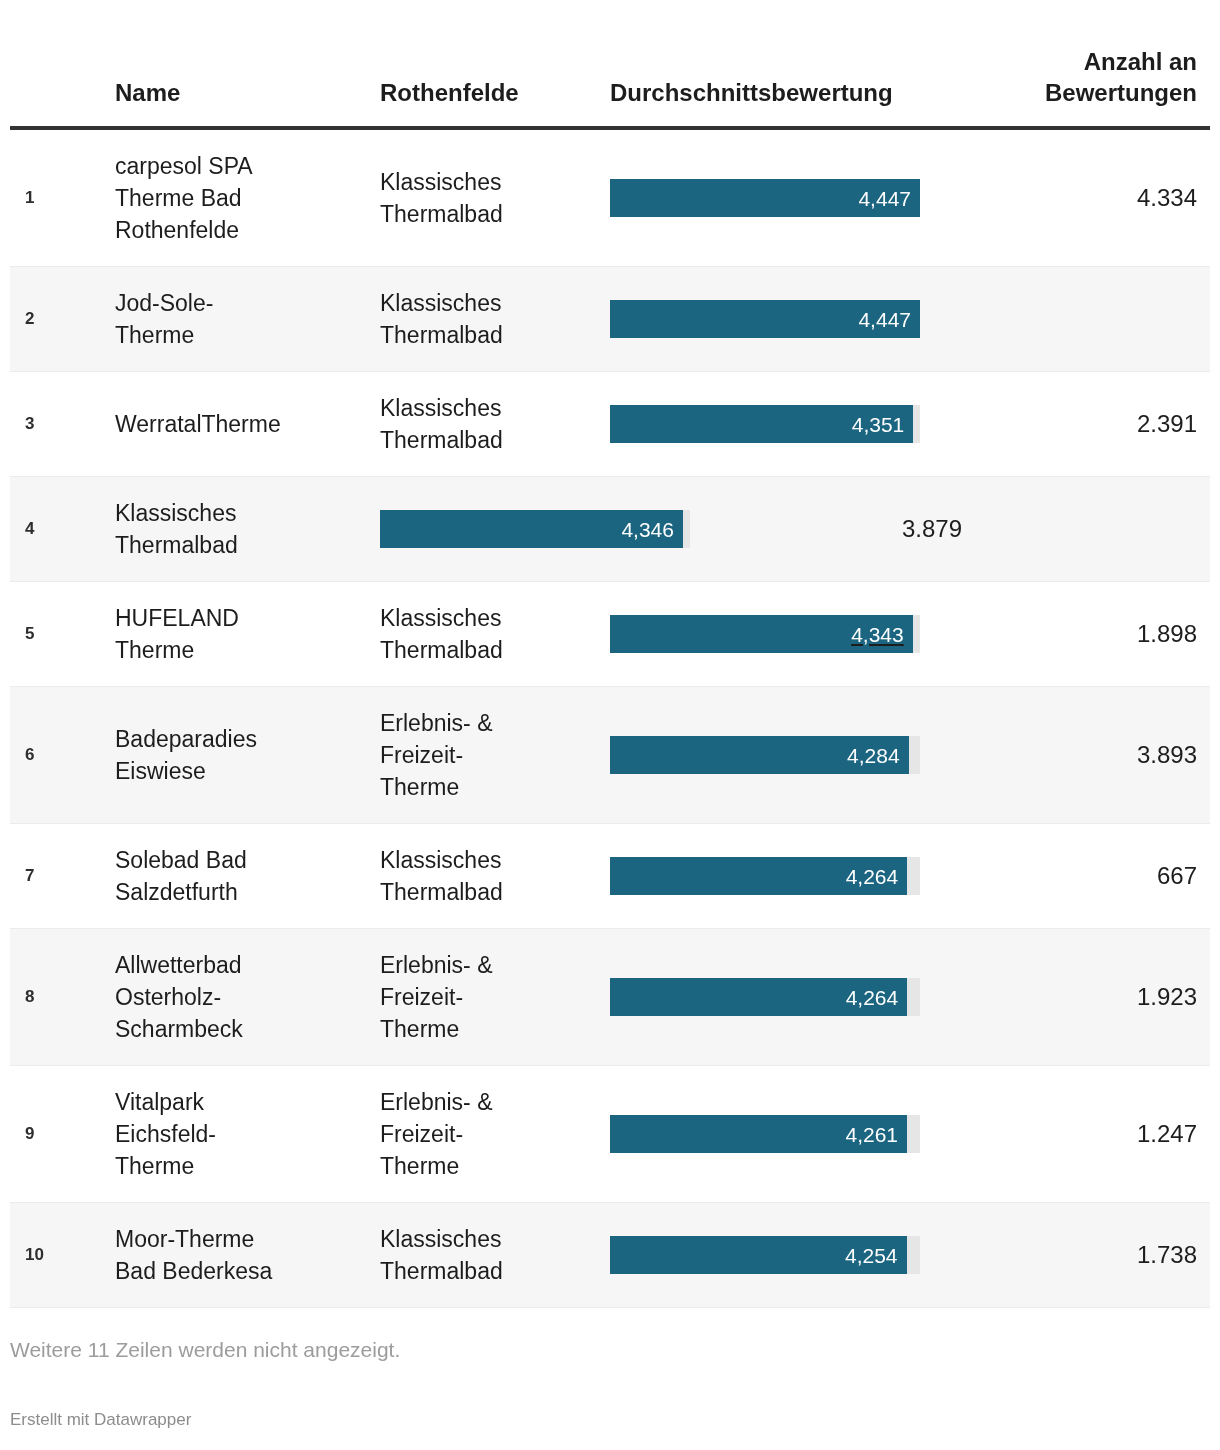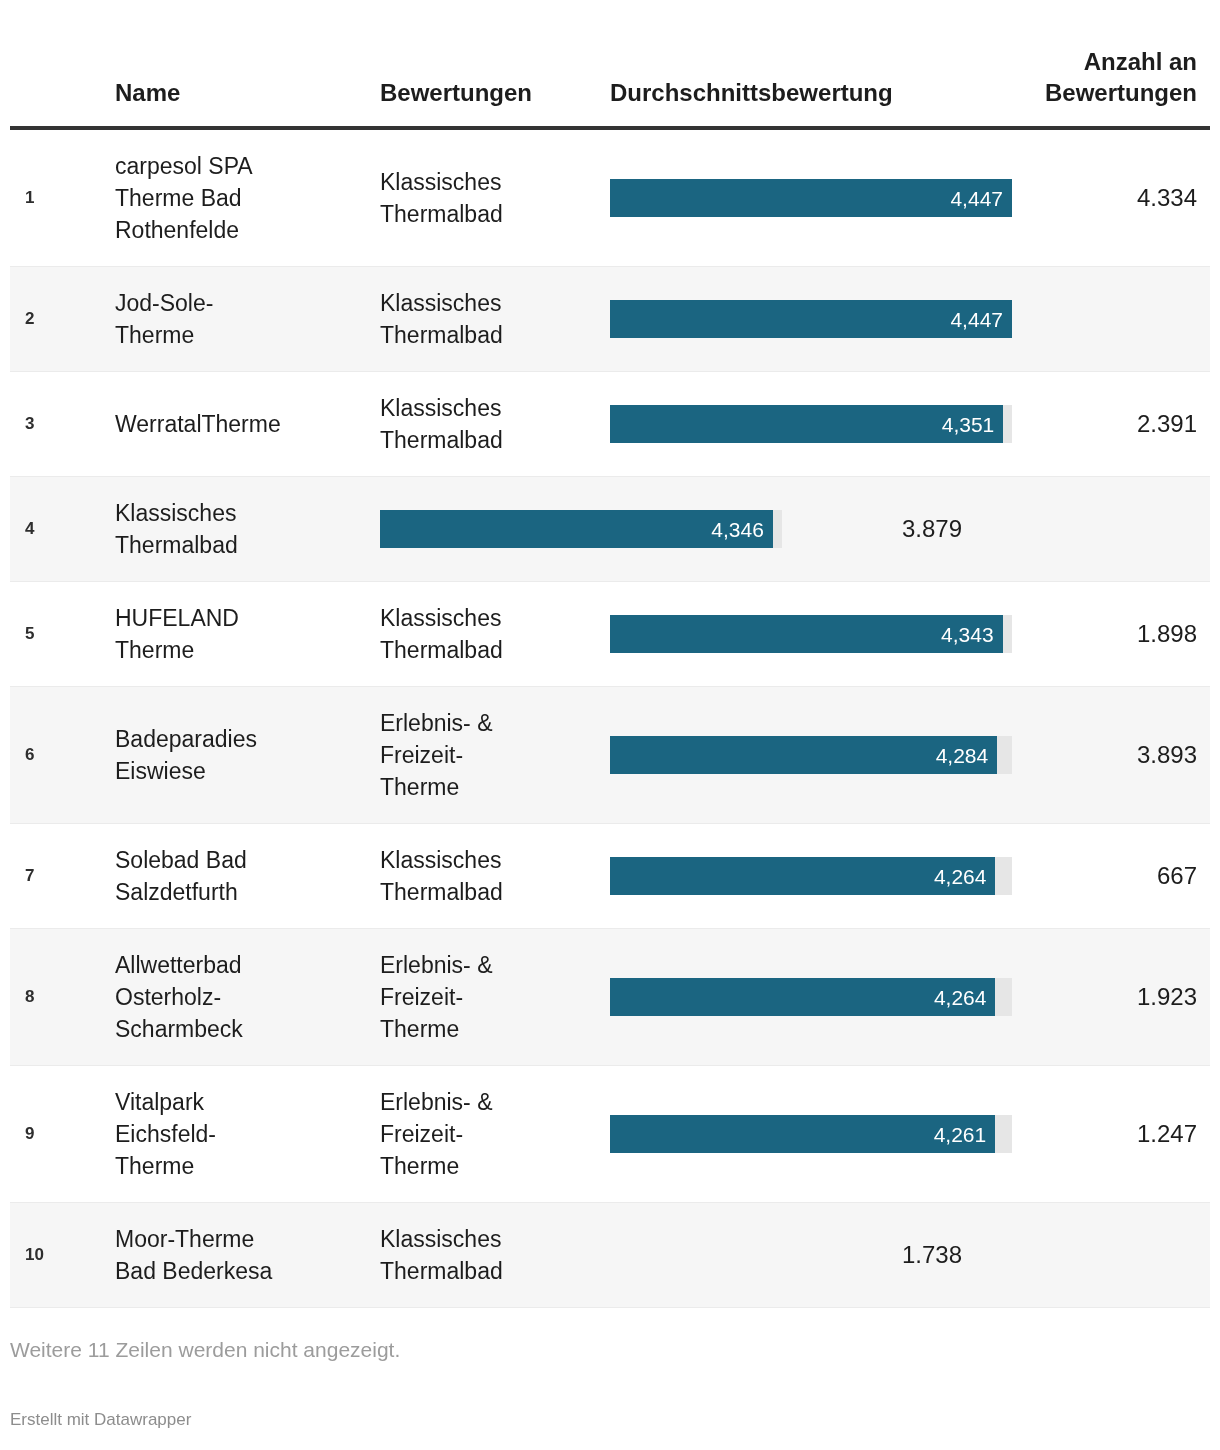--- a/index.html
+++ b/index.html
@@ -58,21 +58,21 @@
   }
   .cell.name .wrap { display: inline-block; max-width: 163px; }
   .cell.type .wrap { display: inline-block; max-width: 135px; }
   .cell.reviews {
     text-align: right;
     padding-right: 13px;
     font-size: 24px;
   }
   
   .bar-track {
-    width: 402px;
+    width: 310px;
     height: 38px;
     background: var(--track-color, #e6e6e6);
   }
   .bar-fill {
     height: 100%;
     background: var(--bar-color, #1b6581);
     display: flex;
     align-items: center;
     justify-content: flex-end;
     box-sizing: border-box;
@@ -101,21 +101,21 @@
 </head>
 <body>
 
 <div class="page">
 
   <div class="table">
 
     <div class="grid-row thead">
       <div class="th rank-h"></div>
       <div class="th">Name</div>
-      <div class="th">Bewertungen</div>
+      <div class="th">Rothenfelde</div>
       <div class="th">Durchschnittsbewertung</div>
       <div class="th reviews-h">Anzahl an Bewertungen</div>
     </div>
 
     <div id="tbody">
   <div class="grid-row row">
     <div class="cell rank">1</div>
     <div class="cell name"><span class="wrap">carpesol SPA Therme Bad Rothenfelde</span></div>
     <div class="cell type"><span class="wrap">Klassisches Thermalbad</span></div>
     <div class="cell bar">
@@ -167,21 +167,21 @@
     </div>
     <div class="cell reviews">3.879</div>
   </div>
 
   <div class="grid-row row">
     <div class="cell rank">5</div>
     <div class="cell name"><span class="wrap">HUFELAND Therme</span></div>
     <div class="cell type"><span class="wrap">Klassisches Thermalbad</span></div>
     <div class="cell bar">
       <div class="bar-track">
-        <div class="bar-fill" style="width: 97.66%;">
+        <div class="bar-fill" style="width: 97.66%; text-decoration: underline;">
           <span class="bar-label">4,343</span>
         </div>
       </div>
     </div>
     <div class="cell reviews">1.898</div>
   </div>
 
   <div class="grid-row row">
     <div class="cell rank">6</div>
     <div class="cell name"><span class="wrap">Badeparadies Eiswiese</span></div>
@@ -235,20 +235,27 @@
         </div>
       </div>
     </div>
     <div class="cell reviews">1.247</div>
   </div>
 
   <div class="grid-row row">
     <div class="cell rank">10</div>
     <div class="cell name"><span class="wrap">Moor-Therme Bad Bederkesa</span></div>
     <div class="cell type"><span class="wrap">Klassisches Thermalbad</span></div>
+    <div class="cell bar">
+      <div class="bar-track">
+        <div class="bar-fill" style="width: 95.66%;">
+          <span class="bar-label">4,254</span>
+        </div>
+      </div>
+    </div>
     <div class="cell reviews">1.738</div>
   </div>
 </div>
 
   </div>
 
   <div class="note">Weitere 11 Zeilen werden nicht angezeigt.</div>
   <div class="attribution">Erstellt mit Datawrapper</div>
 
 </div>

